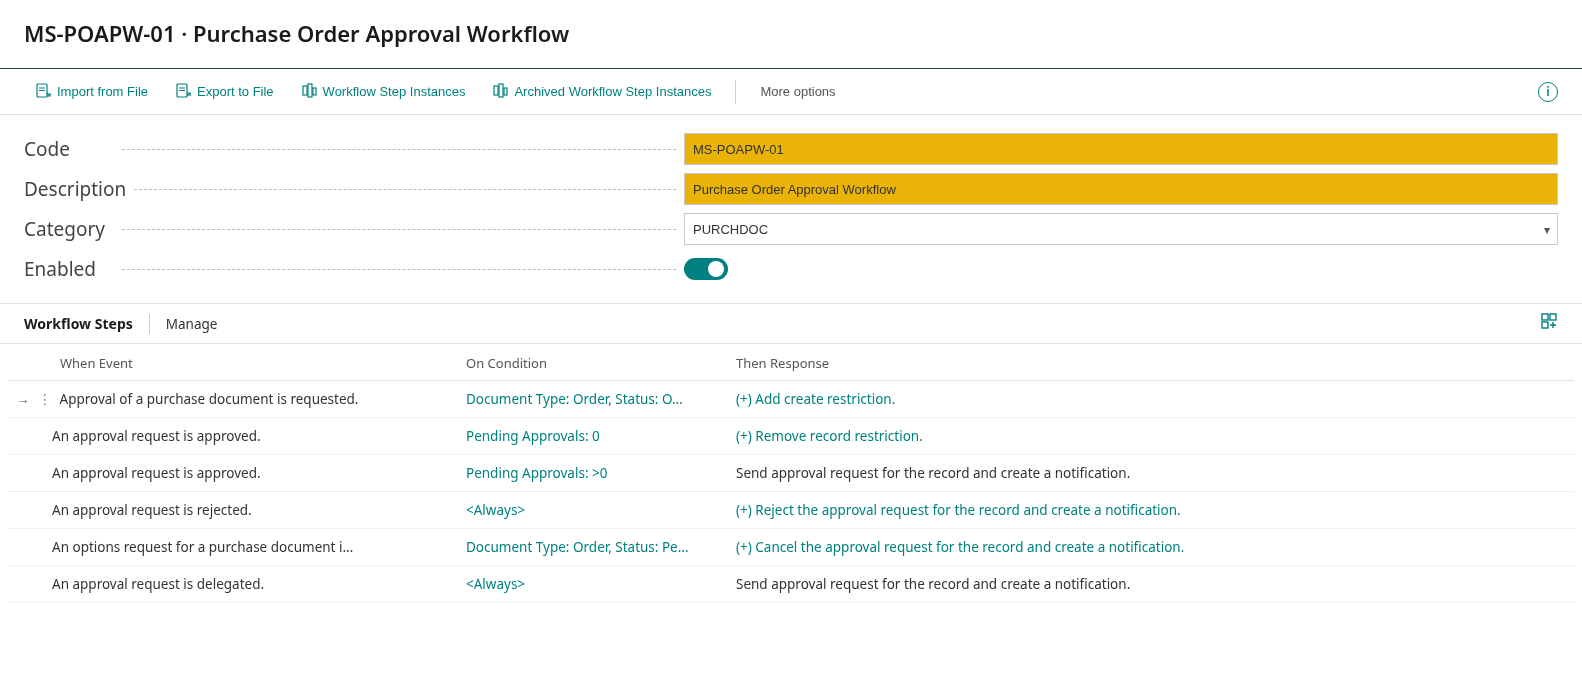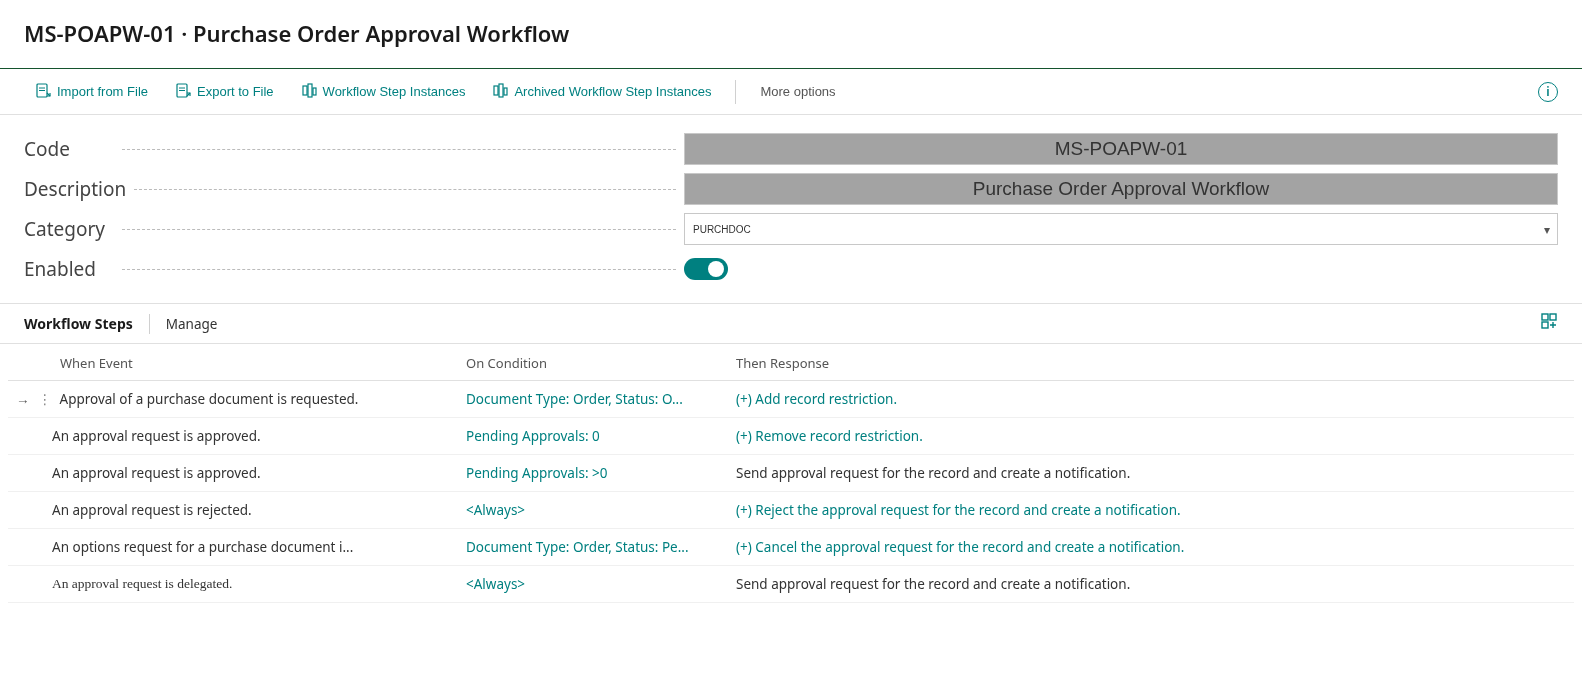--- a/index.html
+++ b/index.html
@@ -116,36 +116,35 @@
       min-width: 400px;
     }
     .form-field {
       flex: 1;
     }
     .form-input {
       width: 100%;
       height: 32px;
       border: 1px solid #c8c8c8;
       padding: 4px 8px;
-      font-size: 19px;
+      font-size: 13px;
       color: #333;
-      background: #a3a3a3;
+      background: #eab308;
       outline: none;
-      text-align: center;
     }
     .form-select-wrapper {
       position: relative;
       width: 100%;
     }
     .form-select {
       width: 100%;
       height: 32px;
       border: 1px solid #c8c8c8;
       padding: 4px 30px 4px 8px;
-      font-size: 10px;
+      font-size: 13px;
       color: #333;
       background: #fff;
       appearance: none;
       outline: none;
       cursor: pointer;
     }
     .select-arrow {
       position: absolute;
       right: 8px;
       top: 50%;
@@ -393,21 +392,21 @@
     <tbody id="table-body">
     <tr>
           <td class="col-when">
             <div style="display: flex; align-items: center; gap: 4px;">
               <span style="color: rgb(85, 85, 85); min-width: 14px;">→</span>
               <span style="color: rgb(136, 136, 136); cursor: grab; padding: 0px 4px;">⋮</span>
               <span>Approval of a purchase document is requested.</span>
             </div>
           </td>
           <td class="col-on"><span style="color: rgb(0, 128, 128); cursor: pointer;">Document Type: Order, Status: O...</span></td>
-          <td><span style="color: rgb(0, 128, 128); cursor: pointer;">(+) Add record restriction.</span></td>
+          <td><span style="color: rgb(0, 128, 128); cursor: pointer;">(+) Add create restriction.</span></td>
         </tr>
         <tr>
           <td class="col-when">
             <div style="display: flex; align-items: center; gap: 4px;">
               <span style="min-width: 32px;"></span>
               <span>An approval request is approved.</span>
             </div>
           </td>
           <td class="col-on"><span style="color: rgb(0, 128, 128); cursor: pointer;">Pending Approvals: 0</span></td>
           <td><span style="color: rgb(0, 128, 128); cursor: pointer;">(+) Remove record restriction.</span></td>
@@ -437,21 +436,21 @@
             <div style="display: flex; align-items: center; gap: 4px;">
               <span style="min-width: 32px;"></span>
               <span>An options request for a purchase document i...</span>
             </div>
           </td>
           <td class="col-on"><span style="color: rgb(0, 128, 128); cursor: pointer;">Document Type: Order, Status: Pe...</span></td>
           <td><span style="color: rgb(0, 128, 128); cursor: pointer;">(+) Cancel the approval request for the record and create a notification.</span></td>
         </tr>
         <tr>
           <td class="col-when">
-            <div style="display: flex; align-items: center; gap: 4px; font-family: Liberation Serif, serif;">
+            <div style="display: flex; align-items: center; gap: 4px;">
               <span style="min-width: 32px;"></span>
               <span>An approval request is delegated.</span>
             </div>
           </td>
           <td class="col-on"><span style="color: rgb(0, 128, 128); cursor: pointer;">&lt;Always&gt;</span></td>
           <td><span>Send approval request for the record and create a notification.</span></td>
         </tr>
       </tbody>
   </table>
 </div>

